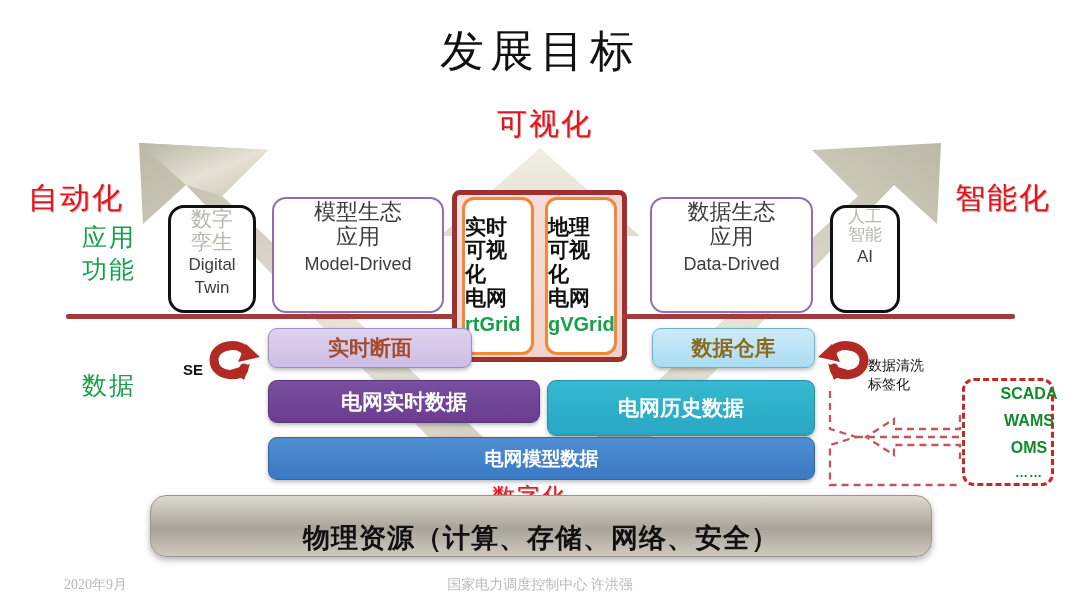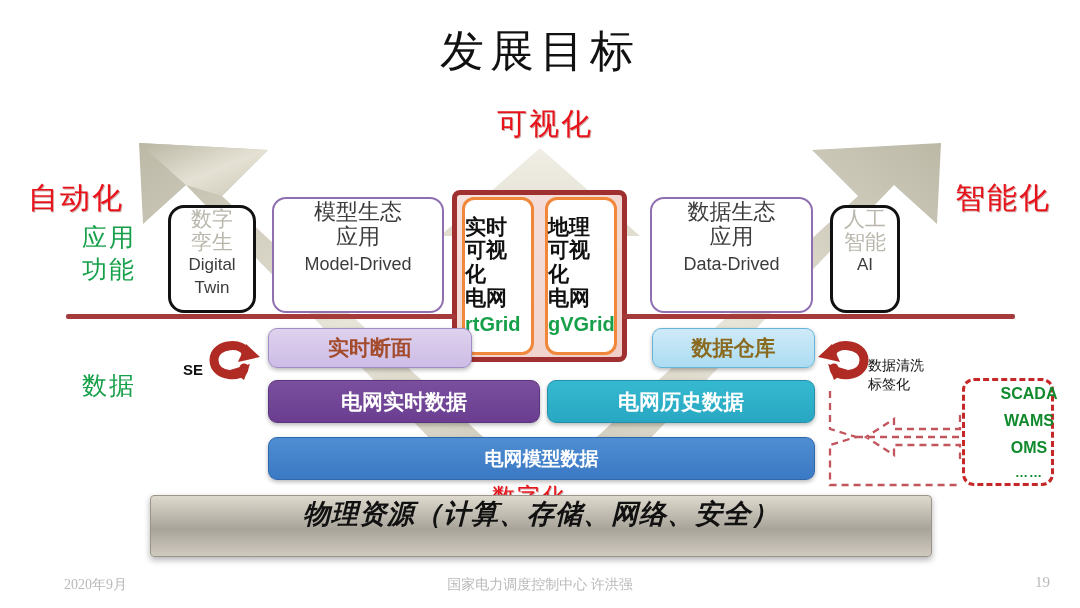--- a/index.html
+++ b/index.html
@@ -48,21 +48,21 @@
 
   #b-model{left:272px;top:197px;width:172px;height:116px;}
   #b-model .cn{font-size:22px;line-height:1.15;}
   #b-model .en{font-size:18px;margin-top:4px;}
 
   #b-data{left:650px;top:197px;width:163px;height:116px;}
   #b-data .cn{font-size:22px;line-height:1.15;}
   #b-data .en{font-size:18px;margin-top:4px;}
 
   #b-ai{left:830px;top:205px;width:70px;height:108px;}
-  #b-ai .cn{font-size:21px;line-height:1.08;color:#b9b6ab;}
+  #b-ai .cn{font-size:17px;line-height:1.08;color:#b9b6ab;}
   #b-ai .en{font-size:17px;line-height:1.2;margin-top:2px;}
 
   
   .ob{border:3px solid #f0873b;border-radius:12px;background:#fff;
       box-sizing:border-box;display:flex;flex-direction:column;
       justify-content:center;}
   .ob .cn{font-family:"Liberation Serif","DejaVu Serif",serif;
           color:#111;font-weight:bold;font-size:21px;line-height:1.13;}
   .ob .tag{color:#17a04a;font-weight:bold;font-size:20px;margin-top:3px;
            font-family:"Liberation Sans","DejaVu Sans",sans-serif;}
@@ -95,37 +95,37 @@
   #bar-wh{left:652px;top:328px;width:163px;height:40px;
           background:linear-gradient(180deg,#cfeaf8,#abdcf2);
           border:1.5px solid #66b5d9;}
   #bar-wh span{color:#8a6a1e;}
 
   #bar-rtdata{left:268px;top:380px;width:272px;height:43px;
               background:linear-gradient(180deg,#7a4f9e,#6a3d90);
               border:1px solid #5b3480;}
   #bar-rtdata span{color:#fff;}
 
-  #bar-hist{left:547px;top:380px;width:268px;height:43px;
+  #bar-hist{left:547px;top:380px;width:268px;height:56px;
             background:linear-gradient(180deg,#35b9d0,#28a7c2);
             border:1px solid #2390ab;}
   #bar-hist span{color:#fff;}
 
   #bar-model{left:268px;top:437px;width:547px;height:43px;
              background:linear-gradient(180deg,#4f8ed1,#3a79c4);
              border:1px solid #2f67ad;}
   #bar-model span{color:#fff;font-size:19px;}
 
   
   #phys{left:150px;top:495px;width:780px;height:60px;
-        border-radius:4px;
+        border-radius:16px;
         background:linear-gradient(180deg,#ded9cd,#a9a49a 55%,#cfc9be);
         border:1px solid #9a948a;
         box-shadow:0 3px 6px rgba(0,0,0,.3);
-        display:flex;align-items:flex-start;justify-content:center;font-style:italic;}
+        display:flex;align-items:flex-end;justify-content:center;}
   #phys span{font-family:"Liberation Serif","DejaVu Serif",serif;
              font-weight:bold;font-size:27px;color:#111;letter-spacing:1px;}
 
   
   .smalllabel{font-family:"Liberation Sans","DejaVu Sans",sans-serif;
               font-weight:bold;color:#111;}
   #se{left:183px;top:361px;font-size:15px;}
   #clean{left:868px;top:357px;font-size:14px;line-height:1.35;
          font-family:"Liberation Serif","DejaVu Serif",serif;
          color:#111;font-weight:normal;}
@@ -287,15 +287,14 @@
     <div class="it">OMS</div>
     <div class="dots">……</div>
   </div>
 
   <div class="abs" id="phys">
     <span>物理资源（计算、存储、网络、安全）</span>
   </div>
 
   <div class="abs foot" id="f-date">2020年9月</div>
   <div class="abs foot" id="f-center">国家电力调度控制中心 许洪强</div>
-  <div class="abs foot" id="f-page">19</div>
 
 </div>
 
 </body></html>

